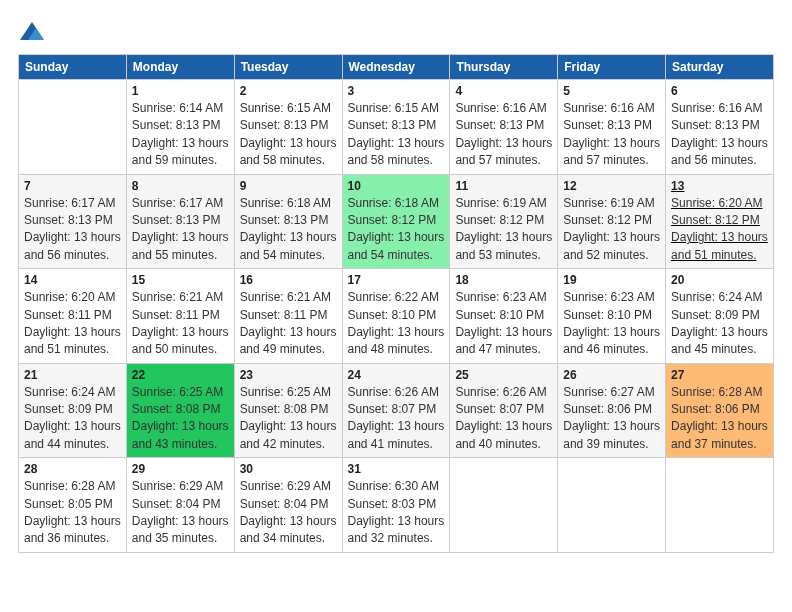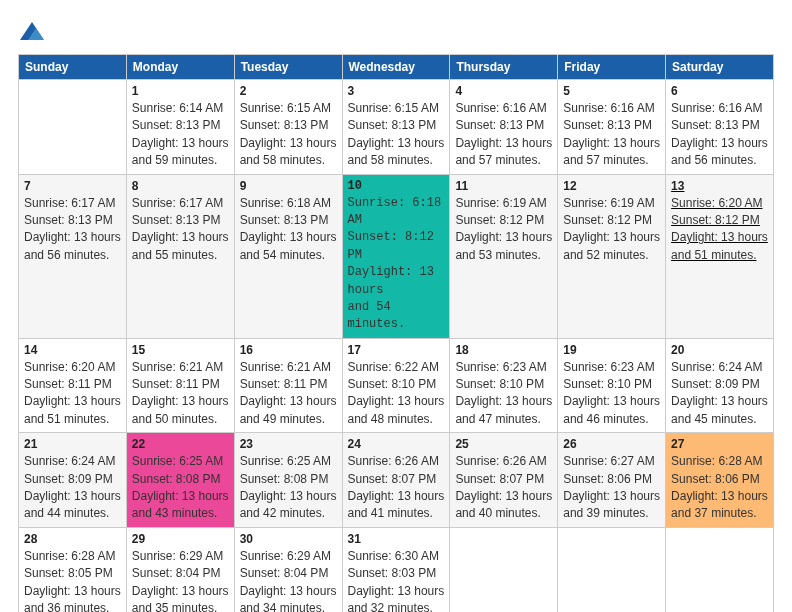--- a/index.html
+++ b/index.html
@@ -167,21 +167,21 @@
             <div class="day-info">Sunrise: 6:17 AM<br>Sunset: 8:13 PM<br>Daylight: 13 hours<br>and 56 minutes.</div>
           </td>
           <td style="background: rgb(245, 245, 245);">
             <span class="day-num">8</span>
             <div class="day-info">Sunrise: 6:17 AM<br>Sunset: 8:13 PM<br>Daylight: 13 hours<br>and 55 minutes.</div>
           </td>
           <td style="background: rgb(245, 245, 245);">
             <span class="day-num">9</span>
             <div class="day-info">Sunrise: 6:18 AM<br>Sunset: 8:13 PM<br>Daylight: 13 hours<br>and 54 minutes.</div>
           </td>
-          <td style="background: #14b8a6; font-family: Liberation Mono, monospace;">
+          <td style="background: #86efac;">
             <span class="day-num">10</span>
             <div class="day-info">Sunrise: 6:18 AM<br>Sunset: 8:12 PM<br>Daylight: 13 hours<br>and 54 minutes.</div>
           </td>
           <td style="background: rgb(245, 245, 245);">
             <span class="day-num">11</span>
             <div class="day-info">Sunrise: 6:19 AM<br>Sunset: 8:12 PM<br>Daylight: 13 hours<br>and 53 minutes.</div>
           </td>
           <td style="background: rgb(245, 245, 245);">
             <span class="day-num">12</span>
             <div class="day-info">Sunrise: 6:19 AM<br>Sunset: 8:12 PM<br>Daylight: 13 hours<br>and 52 minutes.</div>
@@ -219,21 +219,21 @@
           <td style="background: rgb(255, 255, 255);">
             <span class="day-num">20</span>
             <div class="day-info">Sunrise: 6:24 AM<br>Sunset: 8:09 PM<br>Daylight: 13 hours<br>and 45 minutes.</div>
           </td>
         </tr>
         <tr>
           <td style="background: rgb(245, 245, 245);">
             <span class="day-num">21</span>
             <div class="day-info">Sunrise: 6:24 AM<br>Sunset: 8:09 PM<br>Daylight: 13 hours<br>and 44 minutes.</div>
           </td>
-          <td style="background: #ec4899; margin-top: 36px;">
+          <td style="background: #22c55e; margin-top: 36px;">
             <span class="day-num">22</span>
             <div class="day-info">Sunrise: 6:25 AM<br>Sunset: 8:08 PM<br>Daylight: 13 hours<br>and 43 minutes.</div>
           </td>
           <td style="background: rgb(245, 245, 245);">
             <span class="day-num">23</span>
             <div class="day-info">Sunrise: 6:25 AM<br>Sunset: 8:08 PM<br>Daylight: 13 hours<br>and 42 minutes.</div>
           </td>
           <td style="background: rgb(245, 245, 245);">
             <span class="day-num">24</span>
             <div class="day-info">Sunrise: 6:26 AM<br>Sunset: 8:07 PM<br>Daylight: 13 hours<br>and 41 minutes.</div>

